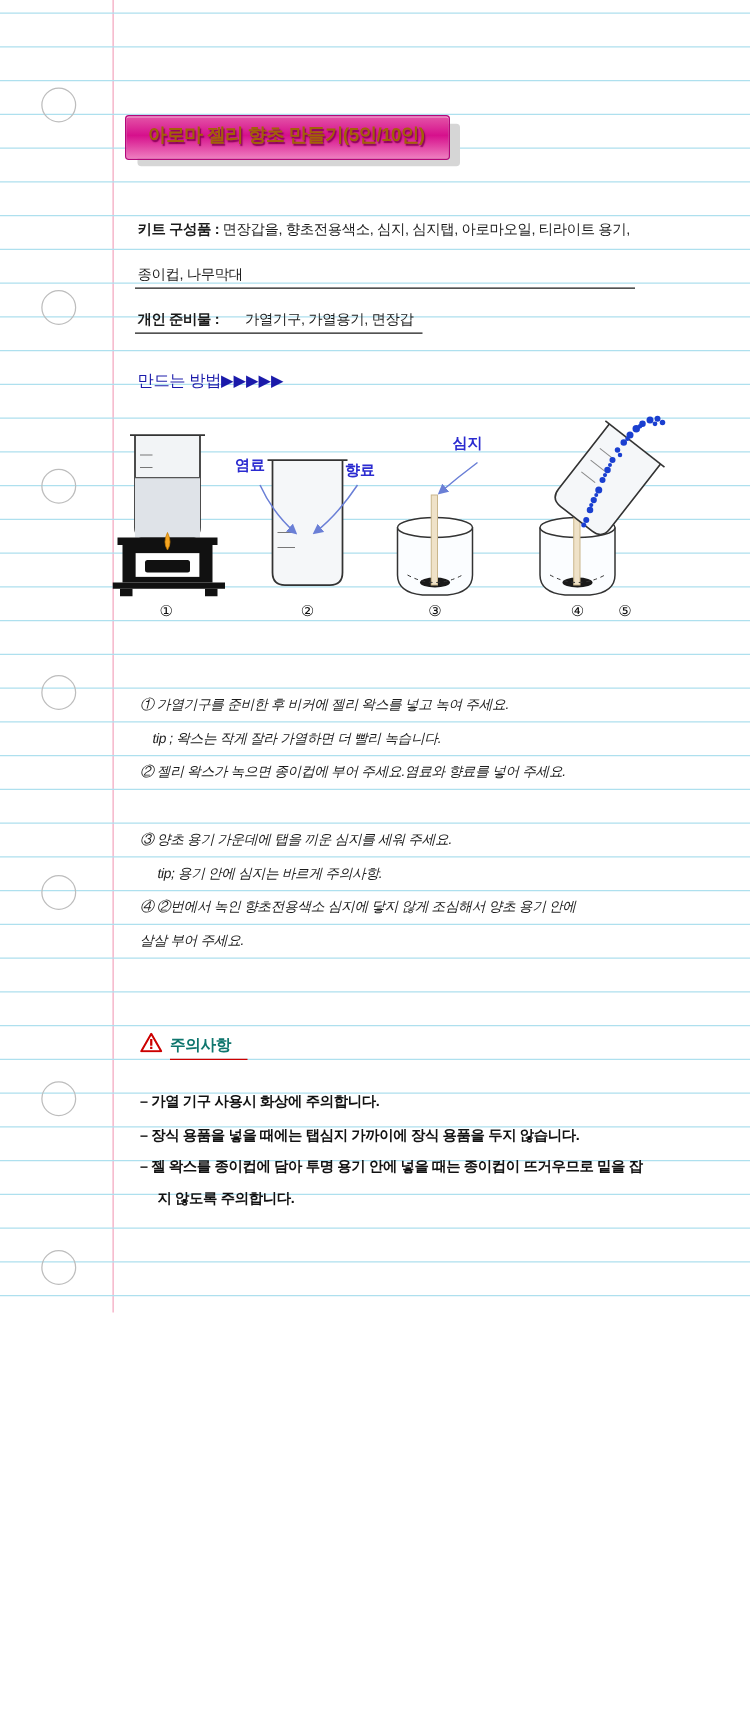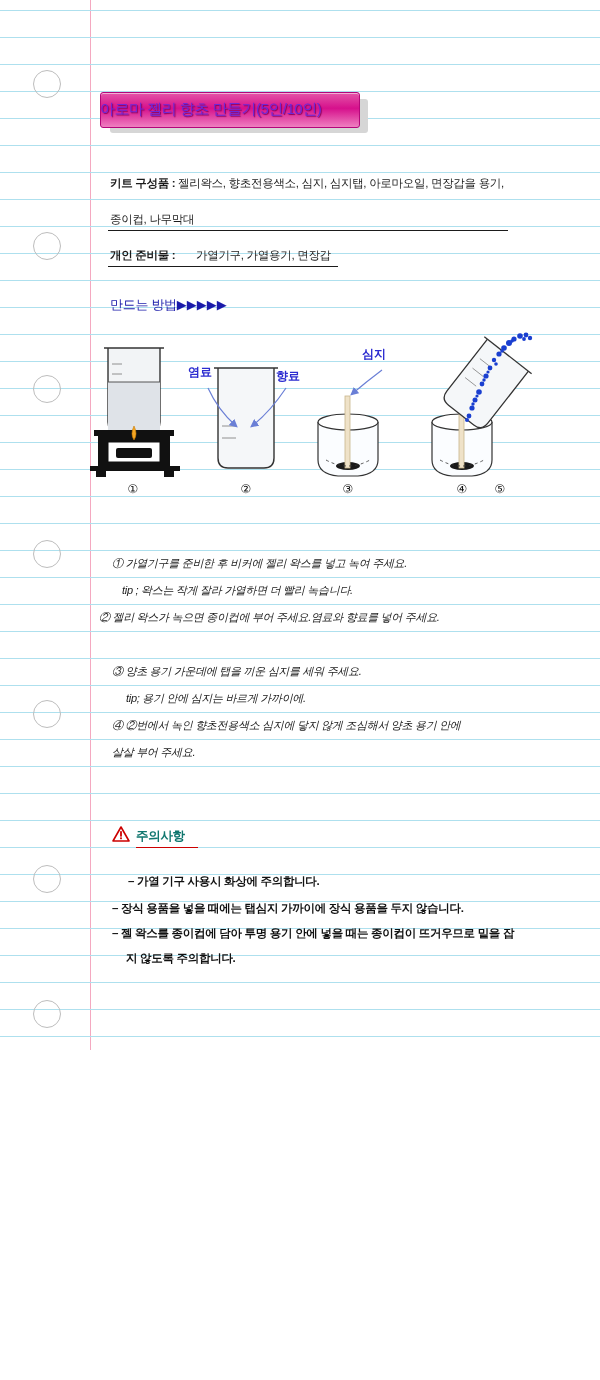--- a/index.html
+++ b/index.html
@@ -86,24 +86,24 @@
     border-radius: 3px;
     box-shadow: inset 0 1px 0 #ffffff88;
   }
   #title-text {
     position: absolute;
     left: 0;
     top: 0;
     width: 258px;
     height: 34px;
     line-height: 34px;
-    text-align: left;
-    color: #6d28d9;
+    text-align: center;
+    color: #a16207;
     font-size: 15px;
-    font-weight: normal;
+    font-weight: bold;
     letter-spacing: -0.5px;
     text-shadow: 1px 1px 1px #8a0058;
   }
 
   .body-text {
     position: absolute;
     font-size: 11.5px;
     color: #1b1b1b;
     letter-spacing: -0.3px;
     white-space: nowrap;
@@ -248,21 +248,21 @@
 
 <div id="content">
 
   <div id="title-banner">
     <div id="title-shadow"></div>
     <div id="title-box"></div>
     <div id="title-text">아로마 젤리 향초 만들기(5인/10인)</div>
   </div>
 
   <div class="body-text b" style="left:110px; top:176px;">키트 구성품 :</div>
-  <div class="body-text" style="left:178px; top:176px;">젤리왁스, 향초전용색소, 심지, 심지탭, 아로마오일, 면장갑을 용기,</div>
+  <div class="body-text" style="left:178px; top:176px;">면장갑을, 향초전용색소, 심지, 심지탭, 아로마오일, 티라이트 용기,</div>
   <div class="body-text" style="left:110px; top:212px;">종이컵, 나무막대</div>
   <div class="underline" style="left:108px; top:230px; width:400px;"></div>
 
   <div class="body-text b" style="left:110px; top:248px;">개인 준비물 :</div>
   <div class="body-text" style="left:196px; top:248px;">가열기구, 가열용기, 면장갑</div>
   <div class="underline" style="left:108px; top:266px; width:230px;"></div>
 
   <div id="method-heading">
     <span>만드는 방법</span><span class="arrows">▶▶▶▶▶</span>
   </div>
@@ -370,33 +370,33 @@
     
     <div class="step-num" style="left:28px;  top:152px;">①</div>
     <div class="step-num" style="left:141px; top:152px;">②</div>
     <div class="step-num" style="left:243px; top:152px;">③</div>
     <div class="step-num" style="left:357px; top:152px;">④</div>
     <div class="step-num" style="left:395px; top:152px;">⑤</div>
   </div>
 
   <div class="step-line" style="left:112px; top:556px;">① 가열기구를 준비한 후 비커에 젤리 왁스를 넣고 녹여 주세요.</div>
   <div class="step-line" style="left:122px; top:583px;">tip ; 왁스는 작게 잘라 가열하면 더 빨리 녹습니다.</div>
-  <div class="step-line" style="left:99px; top:610px;">② 젤리 왁스가 녹으면 종이컵에 부어 주세요.염료와 향료를 넣어 주세요.</div>
+  <div class="step-line" style="left:112px; top:610px;">② 젤리 왁스가 녹으면 종이컵에 부어 주세요.염료와 향료를 넣어 주세요.</div>
   <div class="step-line" style="left:112px; top:664px;">③ 양초 용기 가운데에 탭을 끼운 심지를 세워 주세요.</div>
-  <div class="step-line" style="left:126px; top:691px;">tip; 용기 안에 심지는 바르게 가까이에.</div>
+  <div class="step-line" style="left:126px; top:691px;">tip; 용기 안에 심지는 바르게 주의사항.</div>
   <div class="step-line" style="left:112px; top:718px;">④ ②번에서 녹인 향초전용색소 심지에 닿지 않게 조심해서 양초 용기 안에</div>
   <div class="step-line" style="left:112px; top:745px;">살살 부어 주세요.</div>
 
   <div id="caution-icon">
     <svg width="18" height="16" viewBox="0 0 18 16">
       <path d="M9 1 L17 15 L1 15 Z" fill="#ffffff" stroke="#cc0000" stroke-width="1.6" stroke-linejoin="round"></path>
       <rect x="8.1" y="5.2" width="1.8" height="5.4" fill="#cc0000"></rect>
       <rect x="8.1" y="11.4" width="1.8" height="1.8" fill="#cc0000"></rect>
     </svg>
   </div>
   <div id="caution-title">주의사항</div>
   <div class="underline" style="left:136px; top:847px; width:62px; background:#cc0000;"></div>
 
-  <div class="caution-line" style="left:128px; top:874px;text-align:right;">– 가열 기구 사용시 화상에 주의합니다.</div>
+  <div class="caution-line" style="left:112px; top:874px;text-align:right;">– 가열 기구 사용시 화상에 주의합니다.</div>
   <div class="caution-line" style="left:112px; top:926px;">– 젤 왁스를 종이컵에 담아 투명 용기 안에 넣을 때는 종이컵이 뜨거우므로 밑을 잡</div>
   <div class="caution-line" style="left:112px; top:901px;">– 장식 용품을 넣을 때에는 탭심지 가까이에 장식  용품을 두지 않습니다.</div>
   <div class="caution-line" style="left:126px; top:951px;">지 않도록 주의합니다.</div>
 </div>
 
 </body></html>

